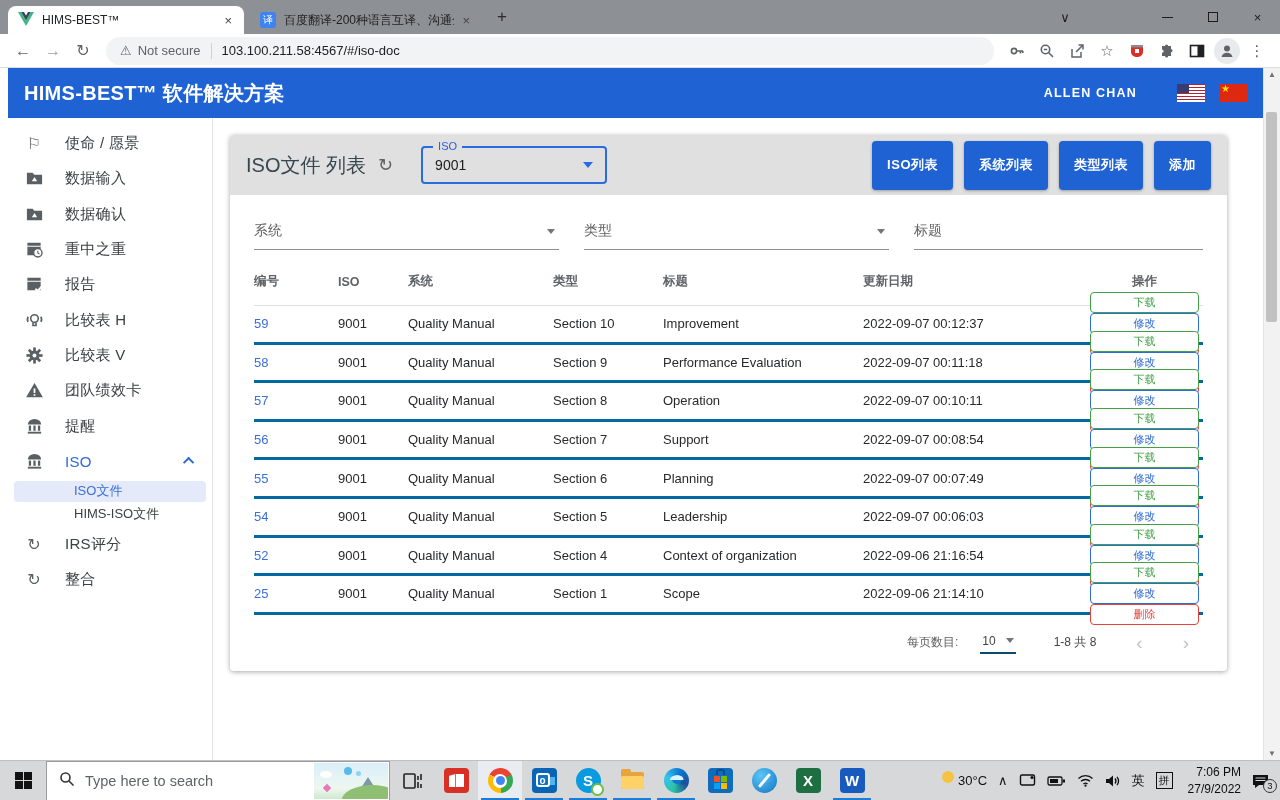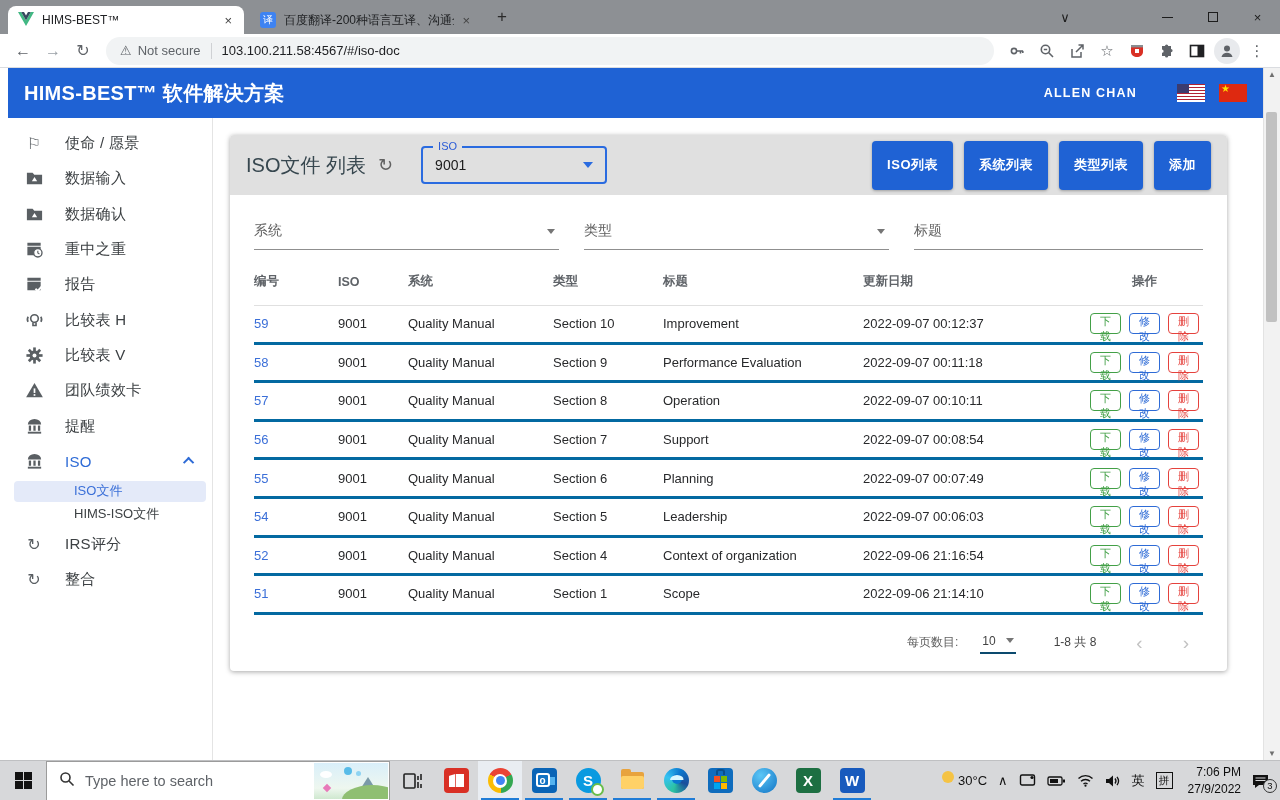--- a/index.html
+++ b/index.html
@@ -85,21 +85,21 @@
   .filter { border-bottom:1px solid #8F8F8F; padding-bottom:9px; font-size:14px; color:#616161; display:flex; align-items:center; }
   .filter.f1,.filter.f2 { width:305px; margin-right:25px; }
   .filter.f3 { flex:1; }
   .filter .caret-g { margin-left:auto; margin-right:4px; width:0; height:0; border-left:4.5px solid transparent; border-right:4.5px solid transparent; border-top:5px solid #757575; }
 
   .thead { display:flex; align-items:center; height:48px; margin-top:8px; border-bottom:1px solid #E0E0E0; font-size:12.5px; font-weight:bold; color:#5f6368; }
   .c1{width:84px;} .c2{width:70px;} .c3{width:145px;} .c4{width:110px;} .c5{width:200px;} .c6{width:223px;}
   .c7{flex:1; display:flex; justify-content:center;}
   .trow { display:flex; align-items:center; height:38.6px; border-bottom:3px solid #0369a1; font-size:13px; color:#28292b; }
   .trow .rid { color:var(--link); cursor:pointer; }
-  .acts { display:flex; }
+  .acts { display:flex;flex-direction:column; }
   .ab { height:21px; padding:0 9px; font-size:11px; border-radius:4px; background:#fff; margin:0 4px; font-family:inherit; }
   .ab.dl { color:#43A047; border:1px solid #43A047; }
   .ab.ed { color:#2E6BD6; border:1px solid #2E6BD6; }
   .ab.de { color:#E5423D; border:1px solid #E5423D; }
 
   .pager { display:flex; justify-content:flex-end; align-items:center; height:56px; font-size:12px; color:#616161; padding-right:14px; }
   .pp-sel { display:flex; align-items:center; border-bottom:2px solid #0c4a6e; padding:2px 2px 4px 2px; margin-left:22px; color:#424242; }
   .pp-sel .caret-g { margin-left:10px; width:0; height:0; border-left:4.5px solid transparent; border-right:4.5px solid transparent; border-top:5px solid #757575; }
   .pager .range { margin-left:38px; color:#424242; }
   .pager .pchev { font-size:19px; color:#c2c2c2; margin-left:40px; }
@@ -514,21 +514,21 @@
               <span class="c4">Section 4</span>
               <span class="c5">Context of organization</span>
               <span class="c6">2022-09-06 21:16:54</span>
               <span class="c7 acts">
                   <button class="ab dl">下载</button>
                   <button class="ab ed">修改</button>
                   <button class="ab de">删除</button>
                 </span>
             </div>
             <div class="trow">
-              <span class="c1 rid">51</span>
+              <span class="c1 rid">25</span>
               <span class="c2">9001</span>
               <span class="c3">Quality Manual</span>
               <span class="c4">Section 1</span>
               <span class="c5">Scope</span>
               <span class="c6">2022-09-06 21:14:10</span>
               <span class="c7 acts">
                   <button class="ab dl">下载</button>
                   <button class="ab ed">修改</button>
                   <button class="ab de">删除</button>
                 </span>

